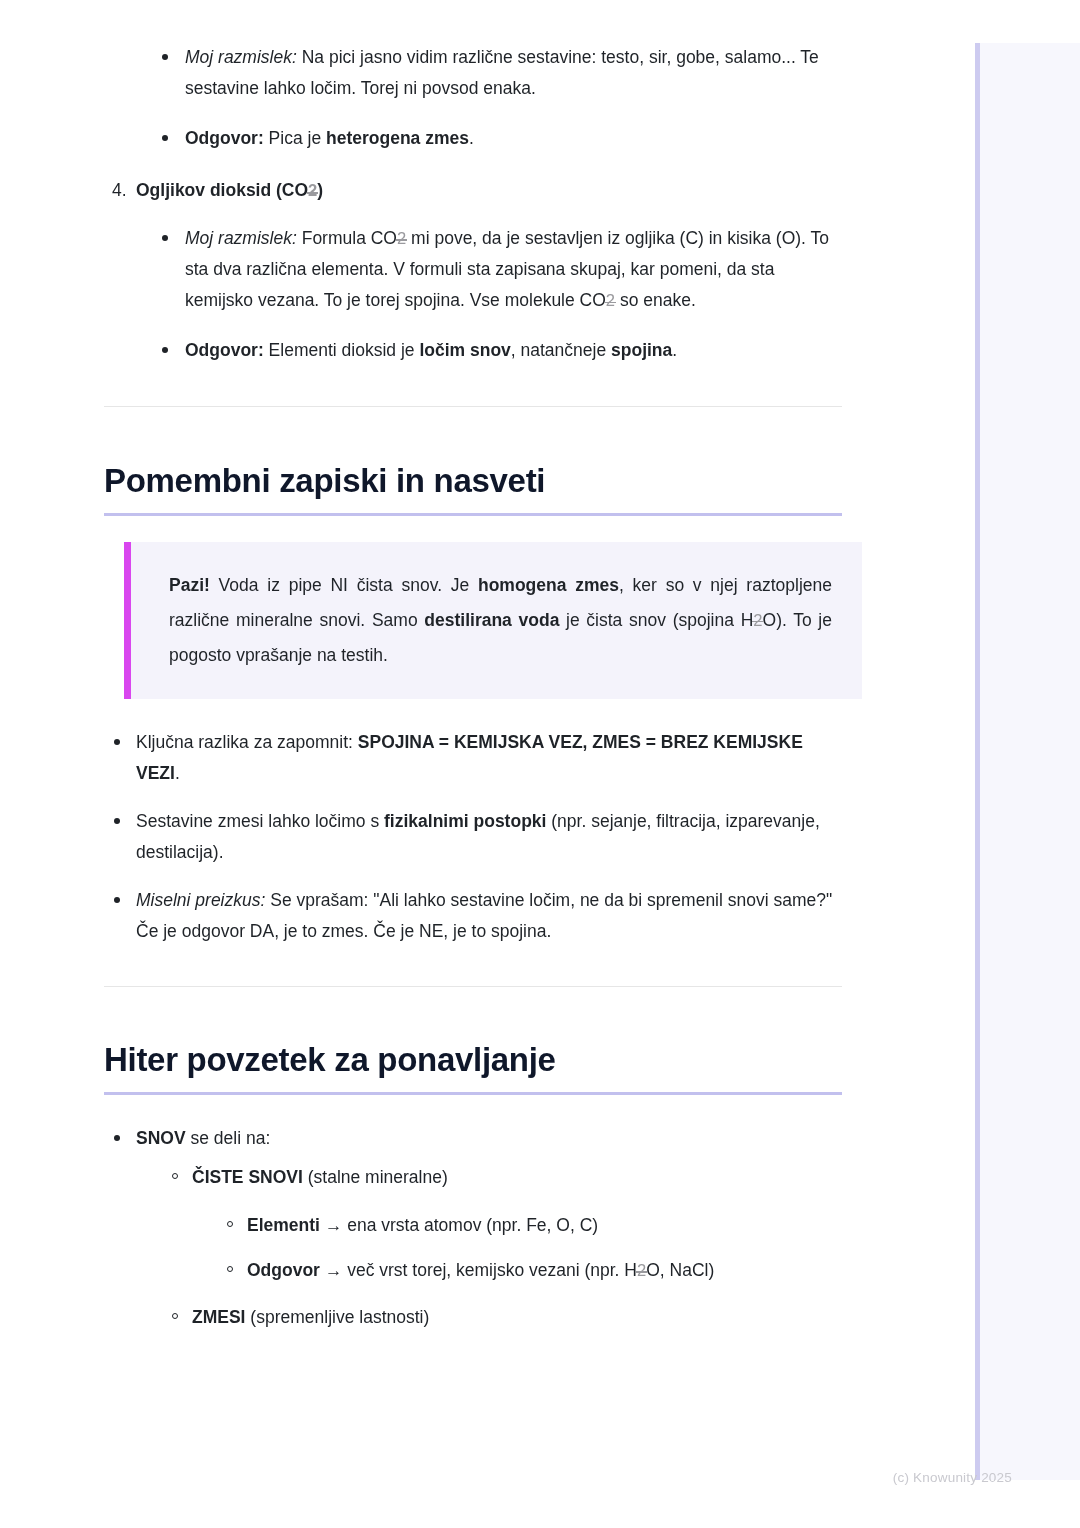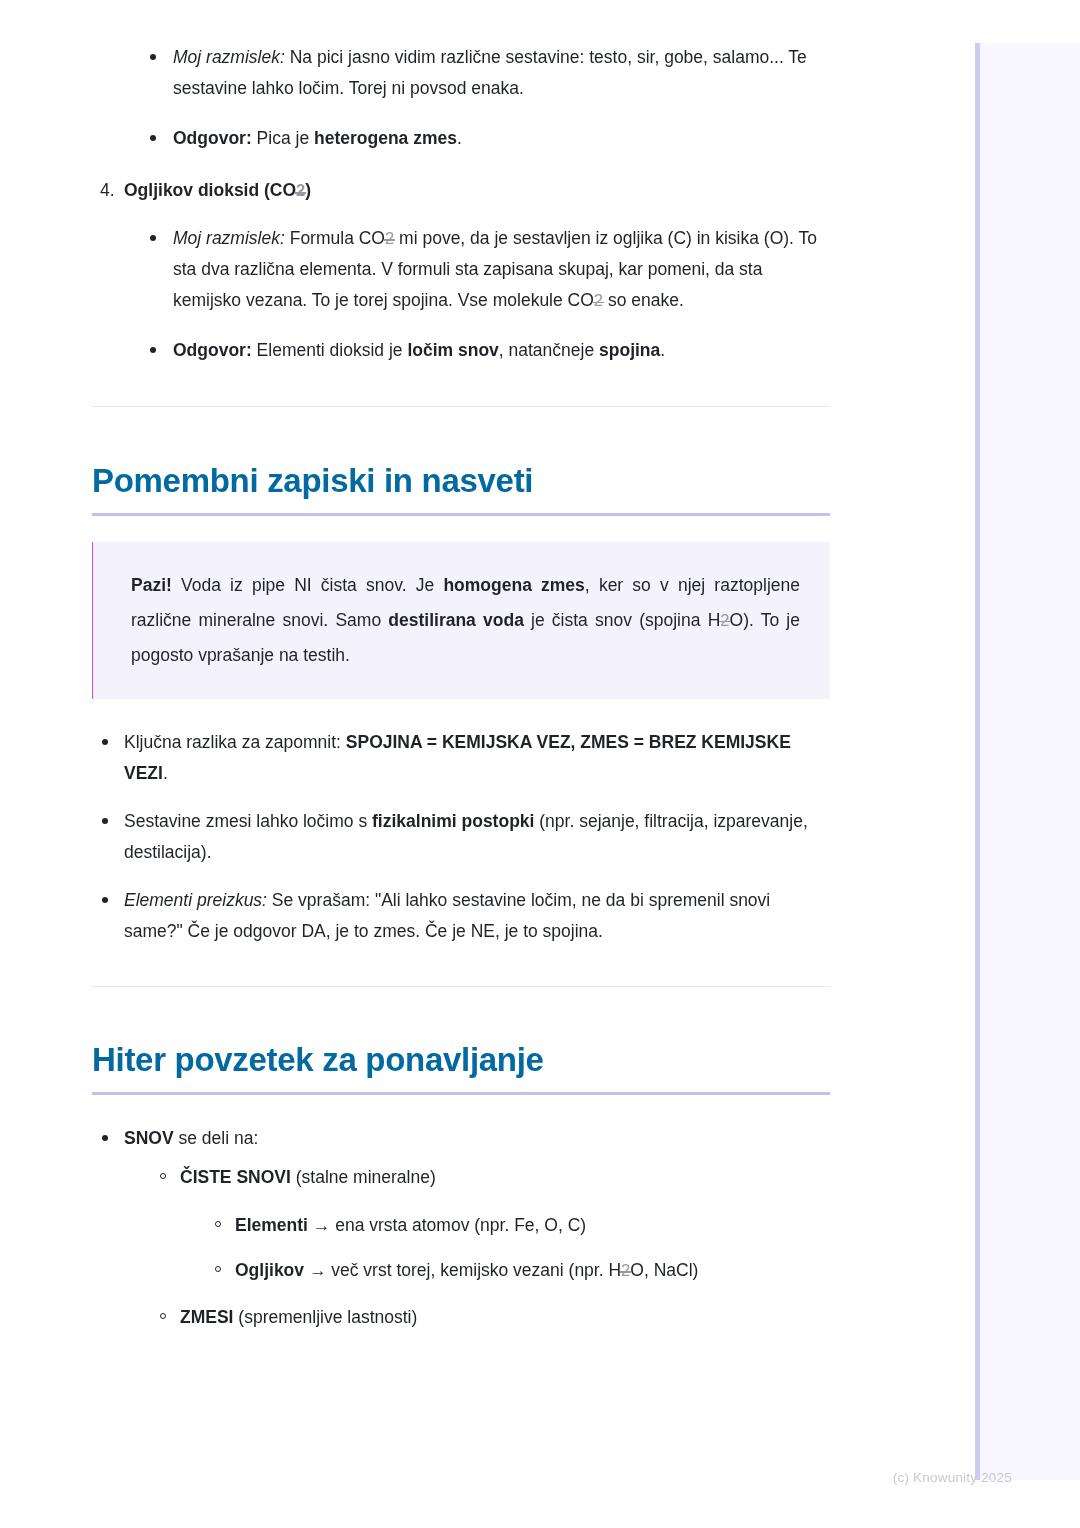--- a/index.html
+++ b/index.html
@@ -37,21 +37,21 @@
   .page {
     position: absolute;
     left: 0;
     top: 0;
     width: 1080px;
     height: 1528px;
   }
 
   .content {
     position: absolute;
-    left: 92px;
+    left: 104px;
     top: 0;
     width: 738px;
   }
 
   
   .txt {
     font-size: 17.5px;
     line-height: 1.78;
     color: #1f2328;
   }
@@ -171,40 +171,41 @@
     height: 1px;
     background: #e6e6e6;
     margin: 0;
     width: 738px;
   }
 
   
   .sec-h {
     font-size: 33px;
     font-weight: bold;
-    color: #0369a1;
+    color: #0f172a;
     letter-spacing: -0.3px;
     margin: 0;
     padding: 0;
     line-height: 1.15;
   }
   .sec-underline {
     height: 3px;
     background: #c2c0ee;
     width: 738px;
     margin-top: 13px;
   }
 
   
   .callout {
     background: #f4f3fb;
-    border-left: 1px solid #d946ef;
+    border-left: 7px solid #d946ef;
     box-sizing: border-box;
     width: 738px;
     padding: 26px 30px 26px 38px;
+    margin-left: 20px;
   }
   .callout p {
     margin: 0;
     text-align: justify;
     font-size: 17.5px;
     line-height: 2.0;
     color: #1f2328;
   }
 
   
@@ -266,21 +267,21 @@
 
     <div style="height:28px"></div>
     <ul class="lvl1 txt">
       <li>
         <span>Ključna razlika za zapomnit: </span><b>SPOJINA = KEMIJSKA VEZ, ZMES = BREZ KEMIJSKE VEZI</b><span>.</span>
       </li>
       <li>
         <span>Sestavine zmesi lahko ločimo s </span><b>fizikalnimi postopki</b><span> (npr. sejanje, filtracija, izparevanje, destilacija).</span>
       </li>
       <li>
-        <i>Elementi preizkus:</i><span> Se vprašam: "Ali lahko sestavine ločim, ne da bi spremenil snovi same?" Če je odgovor DA, je to zmes. Če je NE, je to spojina.</span>
+        <i>Miselni preizkus:</i><span> Se vprašam: "Ali lahko sestavine ločim, ne da bi spremenil snovi same?" Če je odgovor DA, je to zmes. Če je NE, je to spojina.</span>
       </li>
     </ul>
 
     <div style="height:22px"></div>
     <div class="divider"></div>
 
     <div style="height:54px"></div>
     <h2 class="sec-h">Hiter povzetek za ponavljanje</h2>
     <div class="sec-underline"></div>
 
@@ -291,21 +292,21 @@
 
         <ul class="hollow">
           <li>
             <b>ČISTE SNOVI</b><span> (stalne mineralne)</span>
 
             <ul class="hollow">
               <li>
                 <b>Elementi</b><span> → ena vrsta atomov (npr. Fe, O, C)</span>
               </li>
               <li>
-                <b>Ogljikov</b><span> → več vrst torej, kemijsko vezani (npr. H</span><span class="sub">2</span><span>O, NaCl)</span>
+                <b>Odgovor</b><span> → več vrst torej, kemijsko vezani (npr. H</span><span class="sub">2</span><span>O, NaCl)</span>
               </li>
             </ul>
           </li>
 
           <li>
             <b>ZMESI</b><span> (spremenljive lastnosti)</span>
           </li>
         </ul>
       </li>
     </ul>

